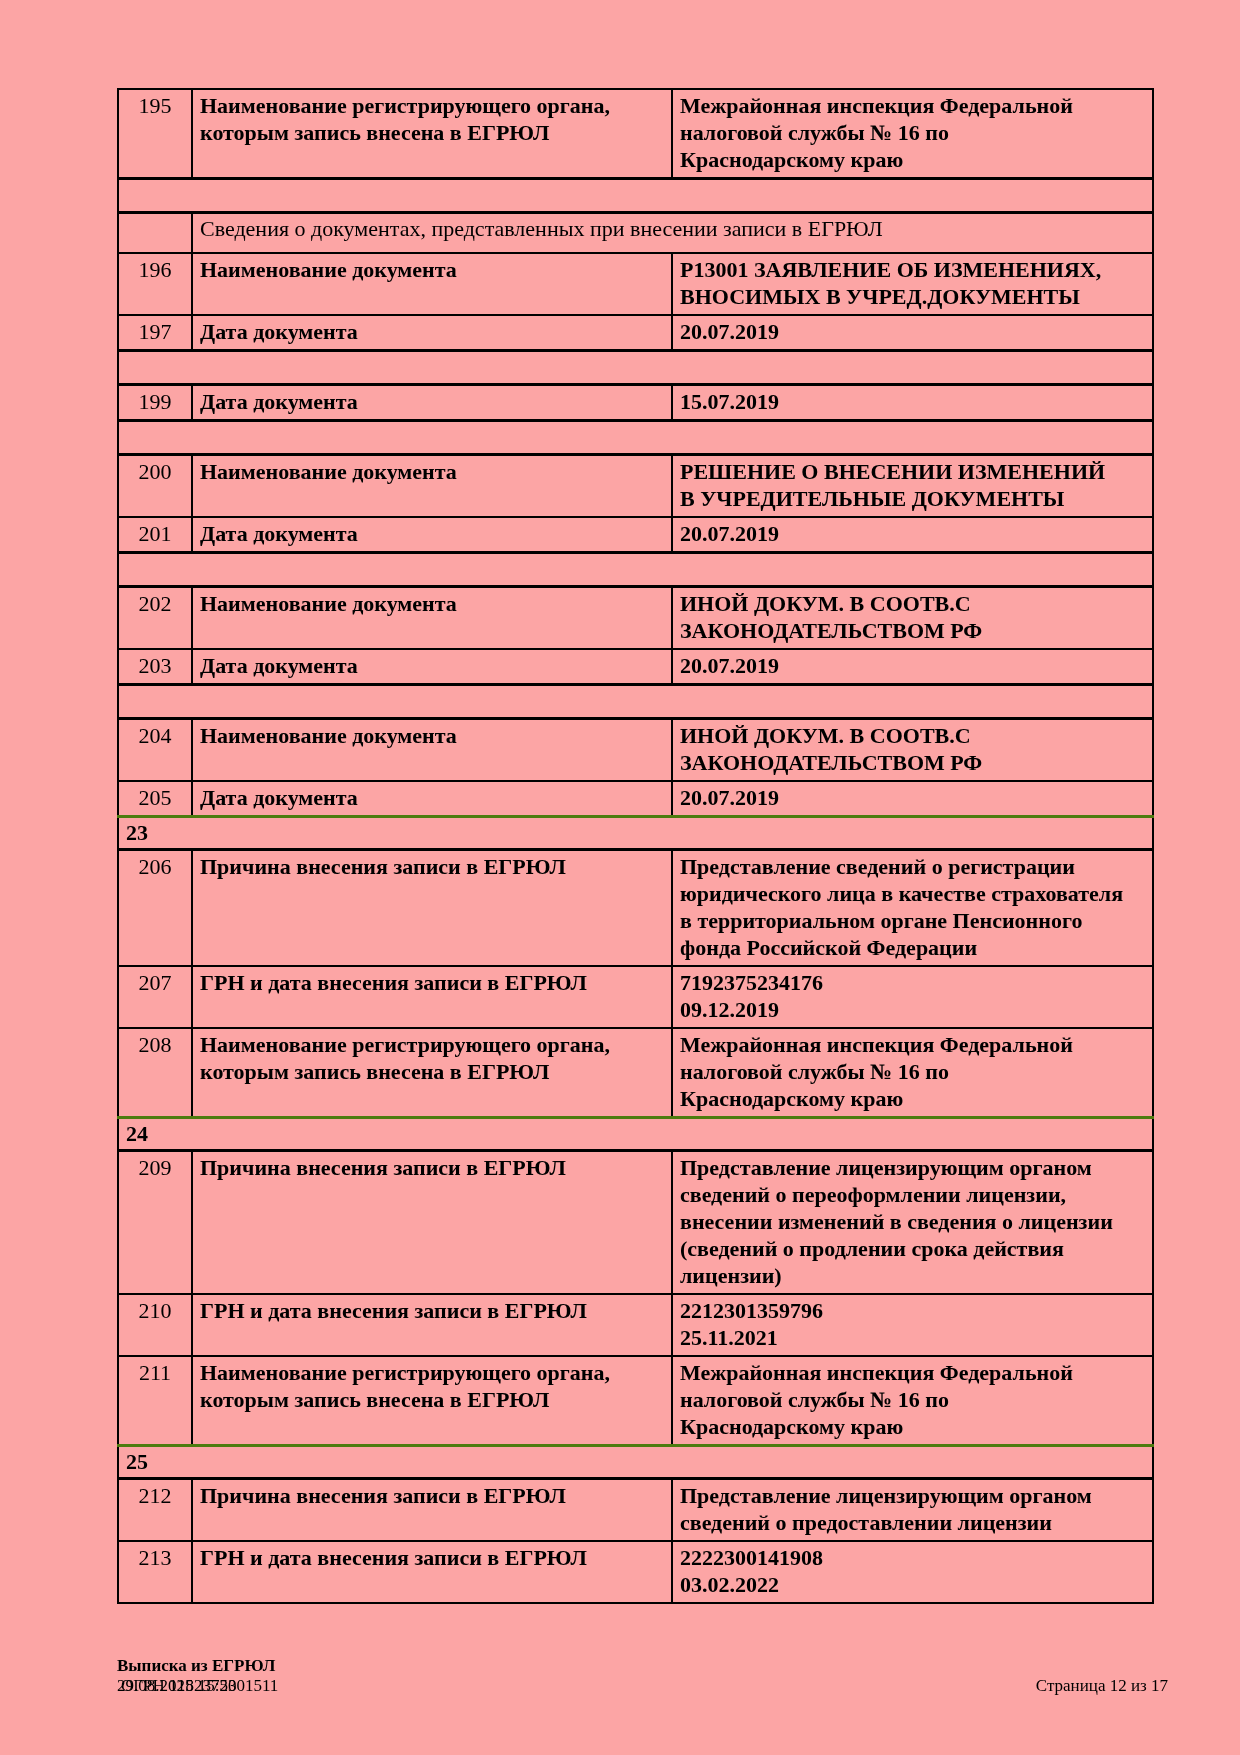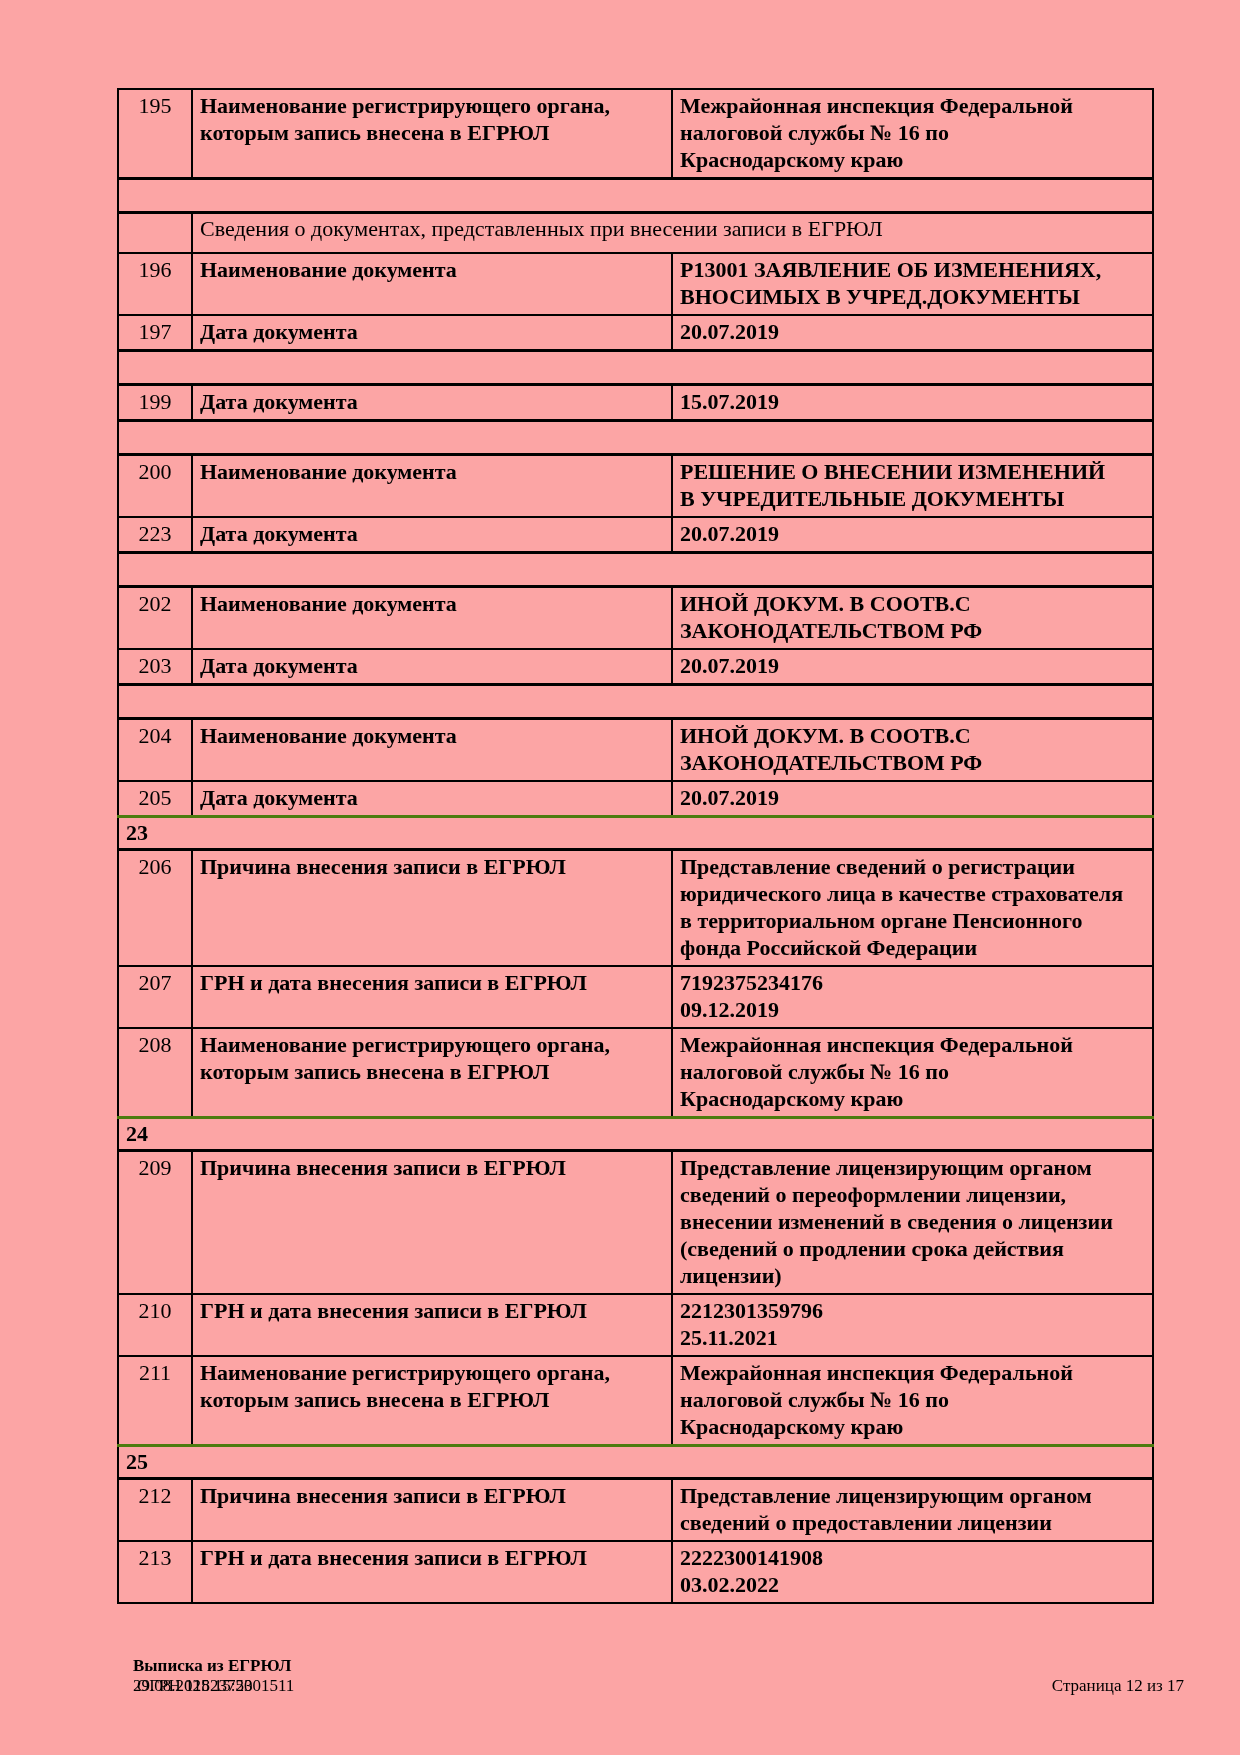--- a/index.html
+++ b/index.html
@@ -59,21 +59,20 @@
     padding-top: 1px;
     padding-bottom: 10px;
   }
   .footer {
     position: absolute;
     left: 117px;
     top: 1656px;
     width: 1051px;
     font-size: 17px;
     line-height: 20px;
-    margin-left: 16px;
   }
   .footer-line1 {
     font-weight: bold;
   }
   .footer-line2 {
     display: flex;
     justify-content: space-between;
     align-items: baseline;
   }
   .footer-line2 .f-center {
@@ -134,21 +133,21 @@
         <tr class="row-separator">
           <td class="cell-sep" colspan="3"></td>
         </tr>
         <tr class="row-data">
           <td class="cell-num">200</td>
           <td class="cell-label">Наименование документа</td>
           <td class="cell-value">РЕШЕНИЕ О ВНЕСЕНИИ ИЗМЕНЕНИЙ
 В УЧРЕДИТЕЛЬНЫЕ ДОКУМЕНТЫ</td>
         </tr>
         <tr class="row-data">
-          <td class="cell-num">223</td>
+          <td class="cell-num">201</td>
           <td class="cell-label">Дата документа</td>
           <td class="cell-value">20.07.2019</td>
         </tr>
         <tr class="row-separator">
           <td class="cell-sep" colspan="3"></td>
         </tr>
         <tr class="row-data">
           <td class="cell-num">202</td>
           <td class="cell-label">Наименование документа</td>
           <td class="cell-value">ИНОЙ ДОКУМ. В СООТВ.С

